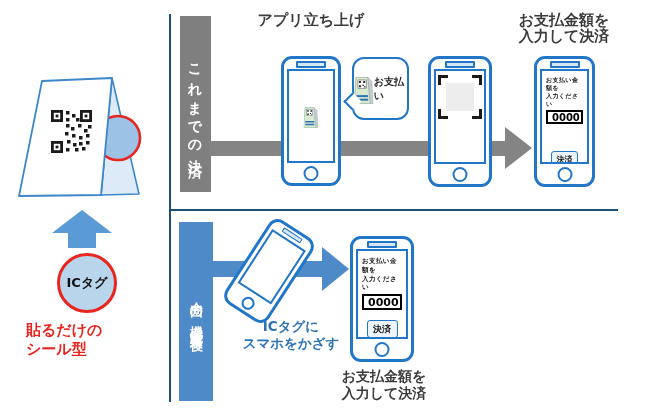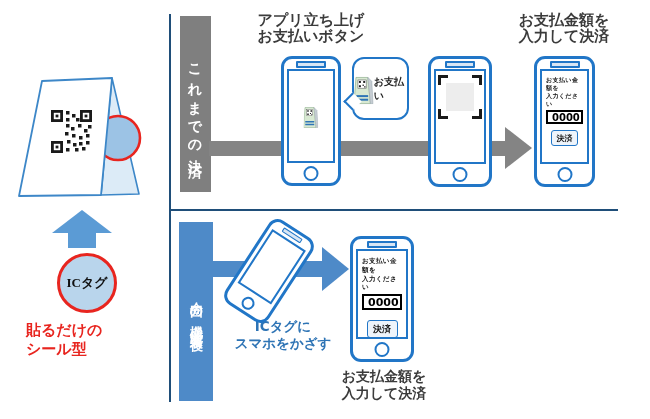--- a/index.html
+++ b/index.html
@@ -30,29 +30,29 @@
   #up-head{left:52px;top:210px;width:0;height:0;border-left:30px solid transparent;
            border-right:30px solid transparent;border-bottom:23px solid #5b9bd5;}
   #up-stem{left:68px;top:232px;width:28px;height:16px;background:#5b9bd5;}
 
   
   .title{position:absolute;text-align:center;font-size:15px;line-height:15.5px;font-weight:bold;color:#3b3b3b;}
   #t1{left:248px;top:13px;width:126px;}
   #t2{left:399px;top:19px;width:114px;}
   #t3{left:504px;top:13px;width:120px;}
   #caption-after{left:322px;top:368px;width:124px;font-size:14px;line-height:16.5px;}
-  #note{left:218px;top:318px;width:130px;text-align:center;font-weight:bold;
+  #note{left:226px;top:318px;width:130px;text-align:center;font-weight:bold;
         font-size:13.5px;line-height:17px;color:#2e74b5;}
   #sticker-caption{left:26px;top:321px;width:132px;text-align:left;font-weight:bold;
         font-size:15px;line-height:19px;color:#e8251f;}
 
   
   #ic-badge{left:57px;top:253px;width:60px;height:60px;border-radius:50%;background:#b9d5ec;
         border:3px solid #e8251f;display:flex;align-items:center;justify-content:center;
-        font-size:13px;font-weight:bold;color:#111;font-family:Liberation Serif, serif;}
+        font-size:13px;font-weight:bold;color:#111;}
 
   
   .phone{position:absolute;background:#fff;border:3px solid #2176c7;border-radius:11px;z-index:2;}
   .screen{position:absolute;left:3px;right:3px;top:10px;bottom:20px;border:2px solid #2176c7;background:#fff;overflow:hidden;}
   .speaker{position:absolute;top:2px;left:50%;transform:translateX(-50%);width:30px;height:7px;
         background:#d9e6f4;border:2px solid #2176c7;border-radius:1px;}
   .home{position:absolute;bottom:2px;left:50%;transform:translateX(-50%);width:15px;height:15px;
         background:#fff;border:2.5px solid #2176c7;border-radius:50%;}
   #phone1{left:281px;top:56px;width:60px;height:130px;}
   #phone2{left:428px;top:56px;width:64px;height:131px;}
@@ -69,21 +69,21 @@
   .corner{position:absolute;width:10px;height:10px;}
   .c-tl{left:0;top:0;border-top:3px solid #1a1a1a;border-left:3px solid #1a1a1a;}
   .c-tr{right:0;top:0;border-top:3px solid #1a1a1a;border-right:3px solid #1a1a1a;}
   .c-bl{left:0;bottom:0;border-bottom:3px solid #1a1a1a;border-left:3px solid #1a1a1a;}
   .c-br{right:0;bottom:0;border-bottom:3px solid #1a1a1a;border-right:3px solid #1a1a1a;}
 
   
   .pay-prompt{font-size:6px;font-weight:bold;color:#111;line-height:1.35;margin:5px 3px 0 4px;letter-spacing:0.4px;}
   .amount-box{margin:2px auto 0;width:calc(100% - 8px);border:2px solid #000;background:#fff;
         font-size:10px;font-weight:bold;color:#000;text-align:right;padding:0 4px;height:14px;line-height:11px;}
-  .pay-btn{margin:6px auto 0;width:27px;border:1.5px solid #2176c7;border-radius:3px;background:#eef4fb;
+  .pay-btn{margin:27px auto 0;width:27px;border:1.5px solid #2176c7;border-radius:3px;background:#eef4fb;
         font-size:8px;font-weight:bold;color:#111;text-align:center;padding:1.5px 0;}
   .lg .pay-prompt{font-size:6.5px;margin-top:6px;}
   .lg .amount-box{font-size:11px;height:16px;line-height:13px;}
   .lg .pay-btn{font-size:9px;width:31px;margin-top:10px;}
 
   
   #bubble{position:absolute;left:352px;top:57px;width:57px;height:63px;background:#fff;
         border:2.5px solid #2176c7;border-radius:12px;z-index:4;
         display:flex;align-items:center;}
   #bubble .tail{position:absolute;left:-8px;bottom:10px;width:13px;height:13px;background:#fff;
@@ -166,21 +166,20 @@
   <div class="abs" id="hline"></div>
 
   <div class="vbar" id="gray-bar">
     <span>これまでの決済</span>
   </div>
   <div class="abs" id="gray-stem"></div>
   <div class="abs" id="gray-head"></div>
 
   <div class="title" id="t1">
     <div>アプリ立ち上げ</div>
-    <div>お支払いボタン</div>
   </div>
   <div class="title" id="t3">
     <div>お支払金額を</div>
     <div>入力して決済</div>
   </div>
 
   <div class="phone" id="phone1">
     <div class="speaker"></div>
     <div class="screen">
       <svg id="app-icon" width="15" height="21" viewBox="0 0 30 42">

